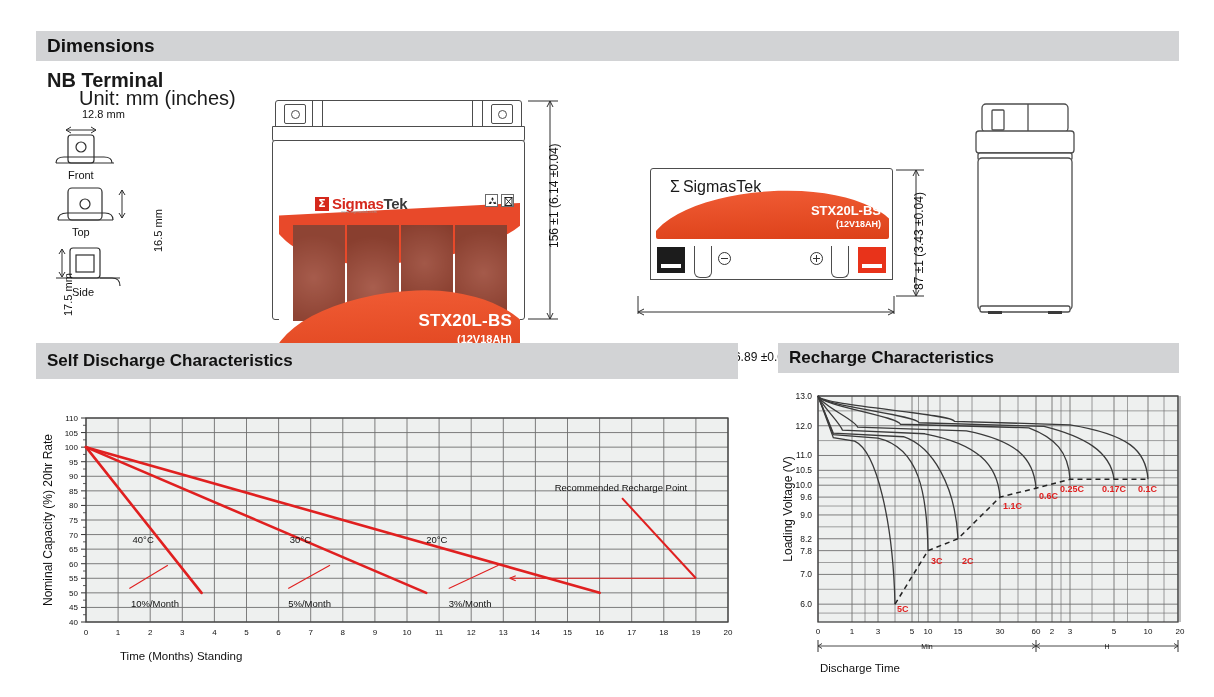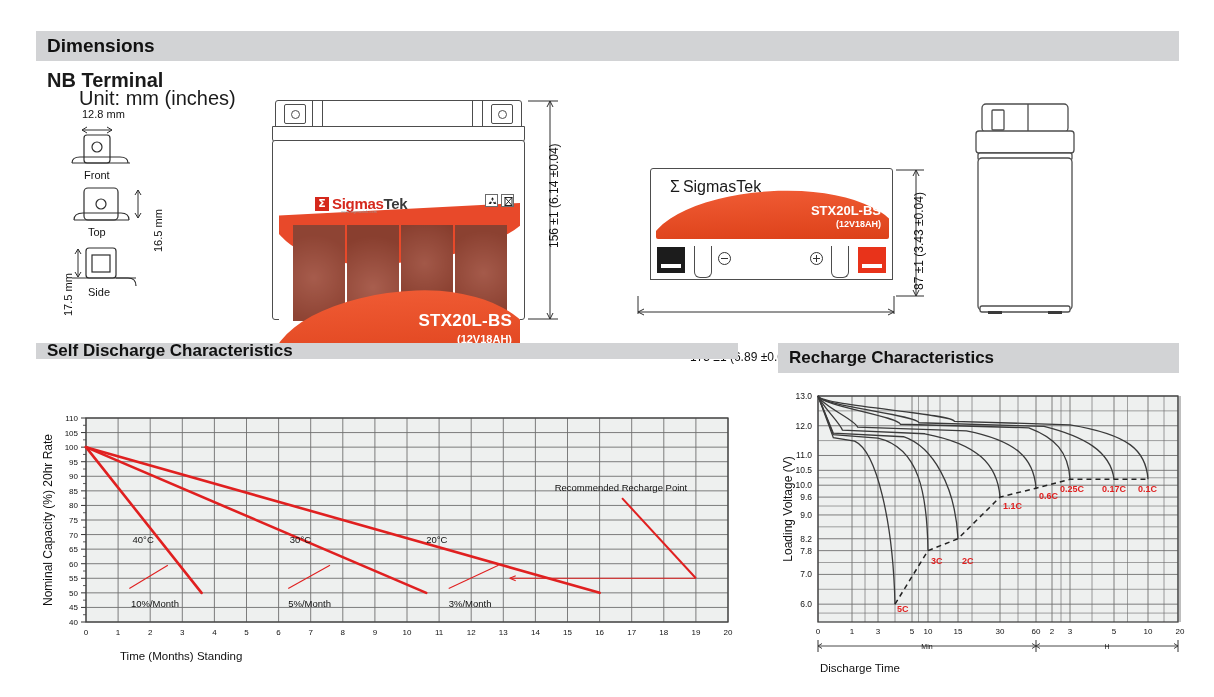--- a/index.html
+++ b/index.html
@@ -15,29 +15,29 @@
   .section-bar{
     position:absolute;
     background:#d2d3d5;
     display:flex; align-items:center;
     padding-left:11px;
     font-weight:bold;
     color:#111;
     text-align:right;
   }
   #bar-dimensions{ left:36px; top:31px; width:1143px; height:30px; font-size:19px; }
-  #bar-selfdis{ left:36px; top:343px; width:702px; height:16px; font-size:17px; }
+  #bar-selfdis{ left:36px; top:343px; width:702px; height:36px; font-size:17px; }
   #bar-discharge{ left:778px; top:343px; width:401px; height:30px; font-size:17px; }
 
   .lbl{ position:absolute; white-space:nowrap; }
   #nb-terminal{ left:47px; top:69px; font-size:20px; font-weight:bold; }
   #unit-mm{ left:47px; top:87px; font-size:20px;margin-left:32px; }
 
   
-  #term-block{ position:absolute; left:64px; top:108px; width:120px; height:222px; }
+  #term-block{ position:absolute; left:48px; top:108px; width:120px; height:222px; }
   #term-block svg{ display:block; }
 
   
   #bat-front{ position:absolute; left:272px; top:98px; width:253px; height:222px; }
   #bat-front .case{
     position:absolute; left:0; top:42px; width:253px; height:180px;
     border:1.4px solid #4d4d4d; border-radius:3px; background:#fff;
   }
   #bat-front .lidtop{
     position:absolute; left:3px; top:2px; width:247px; height:28px;

